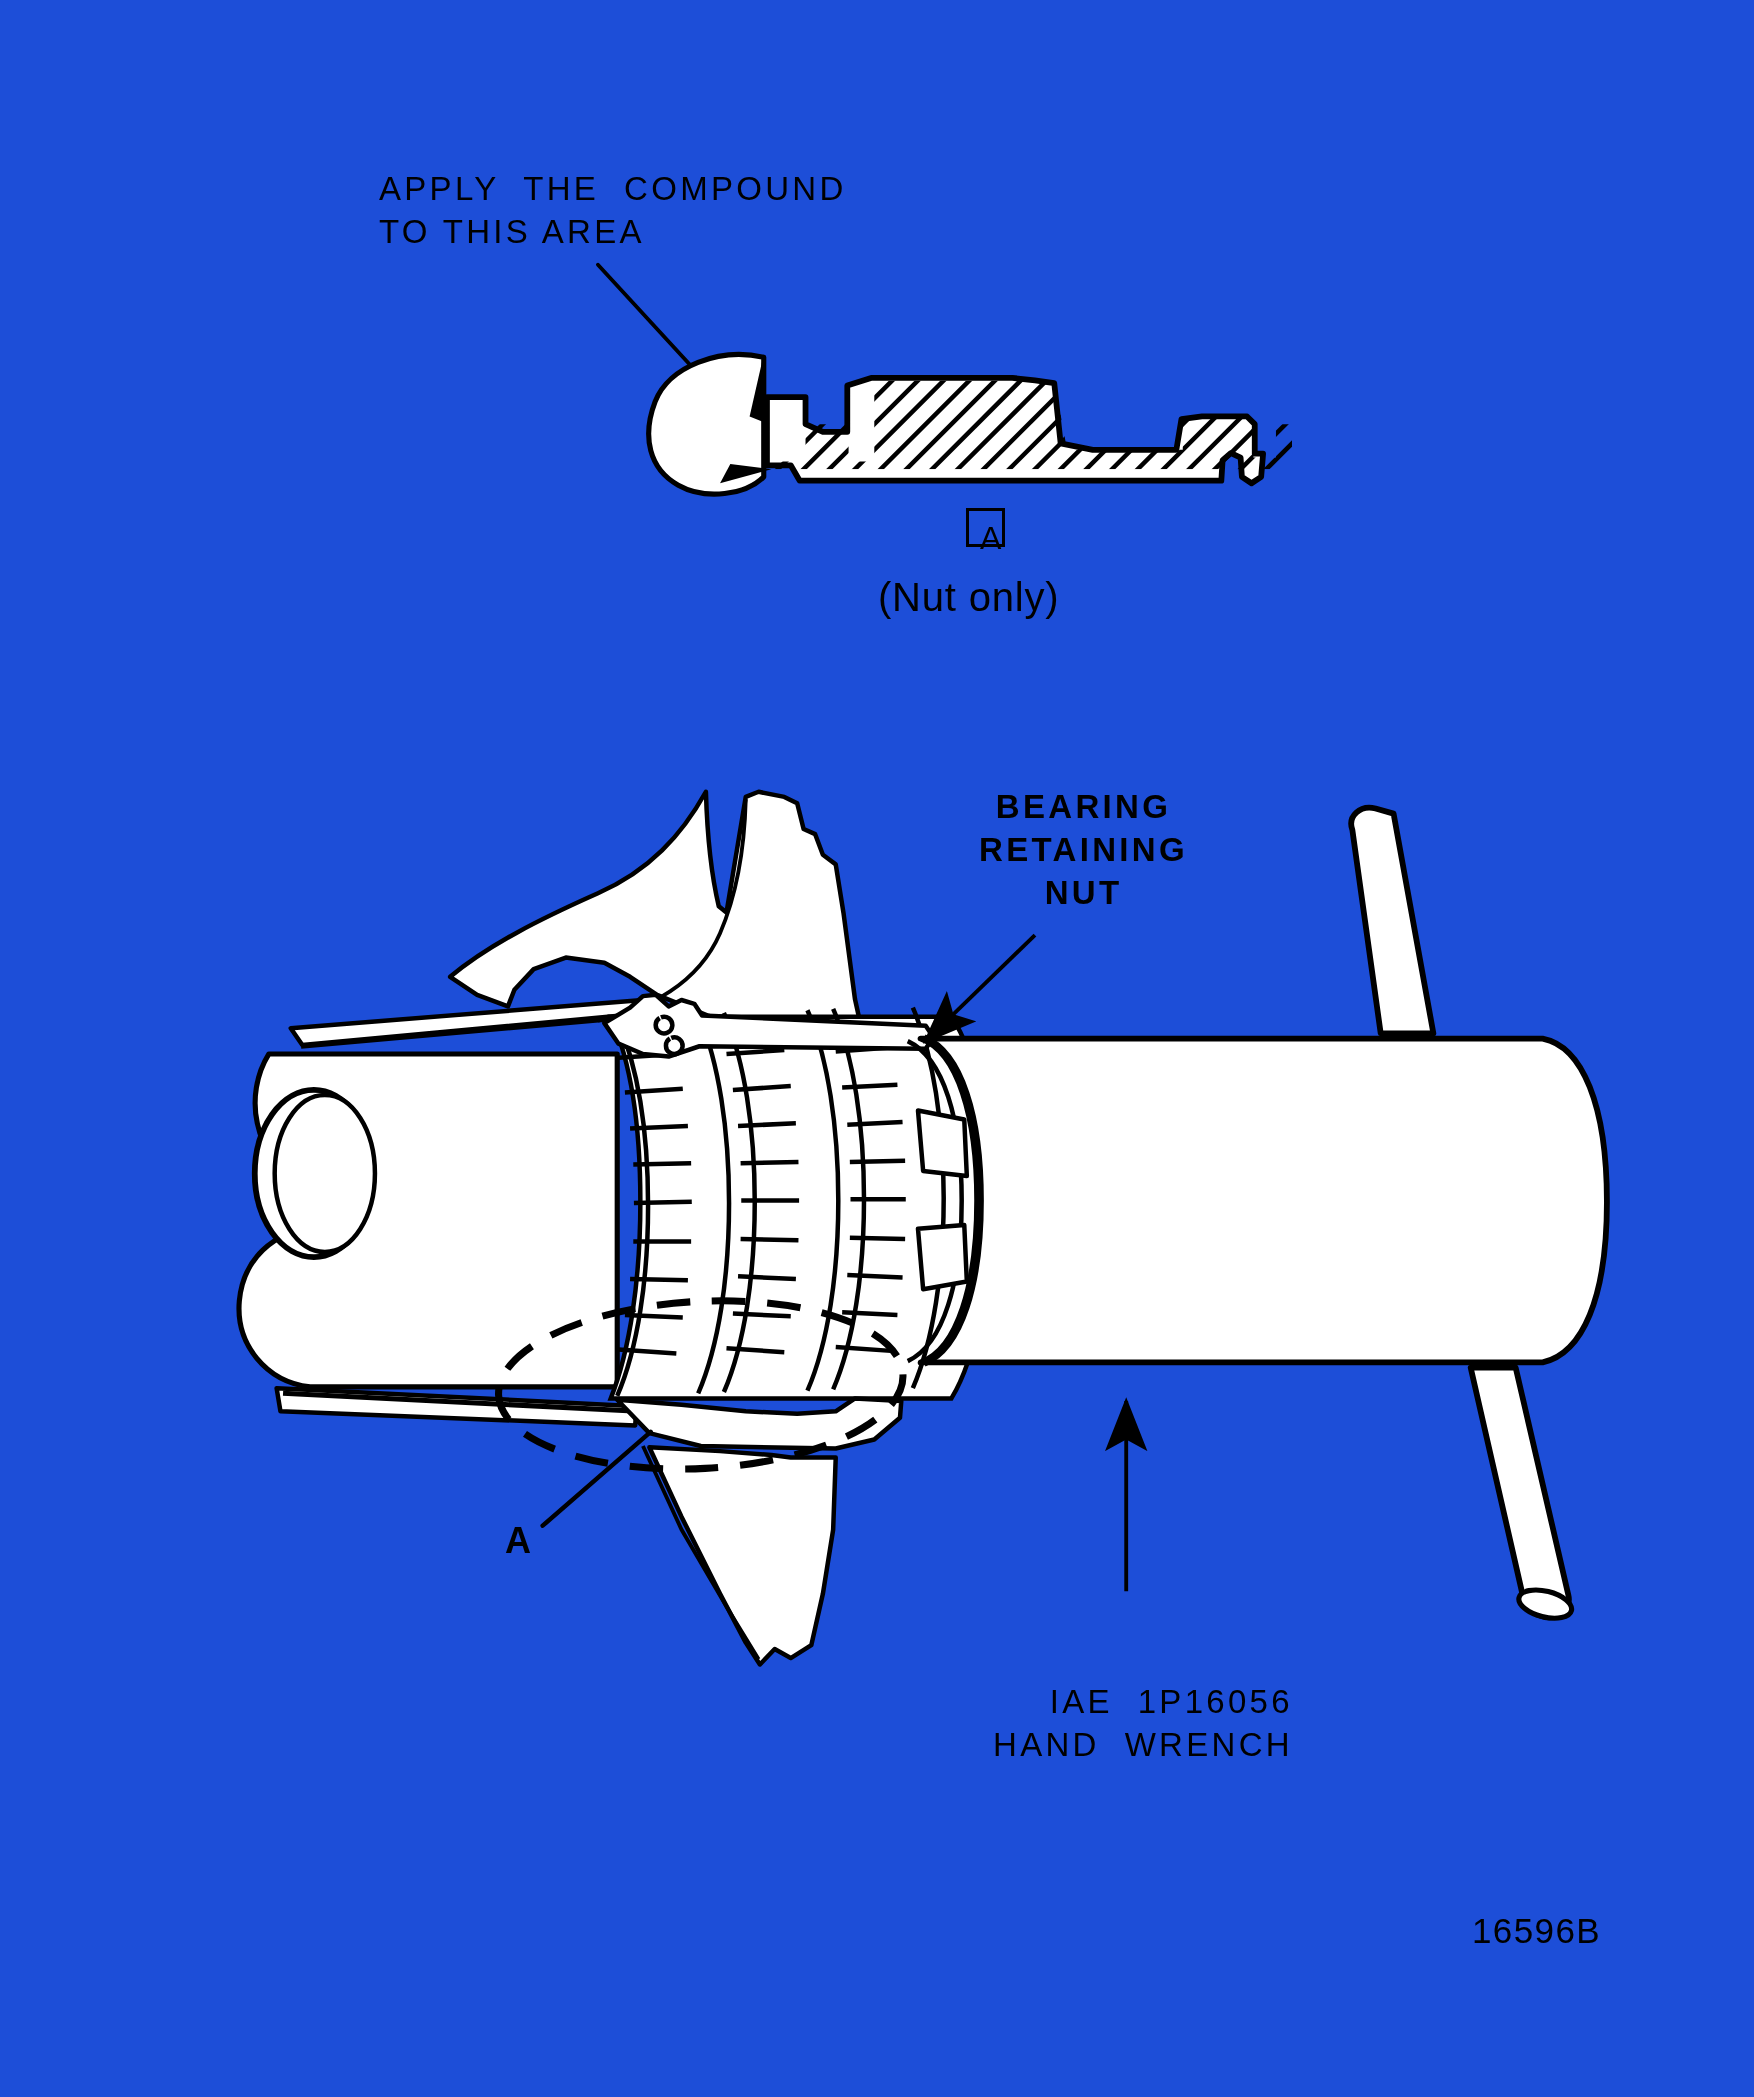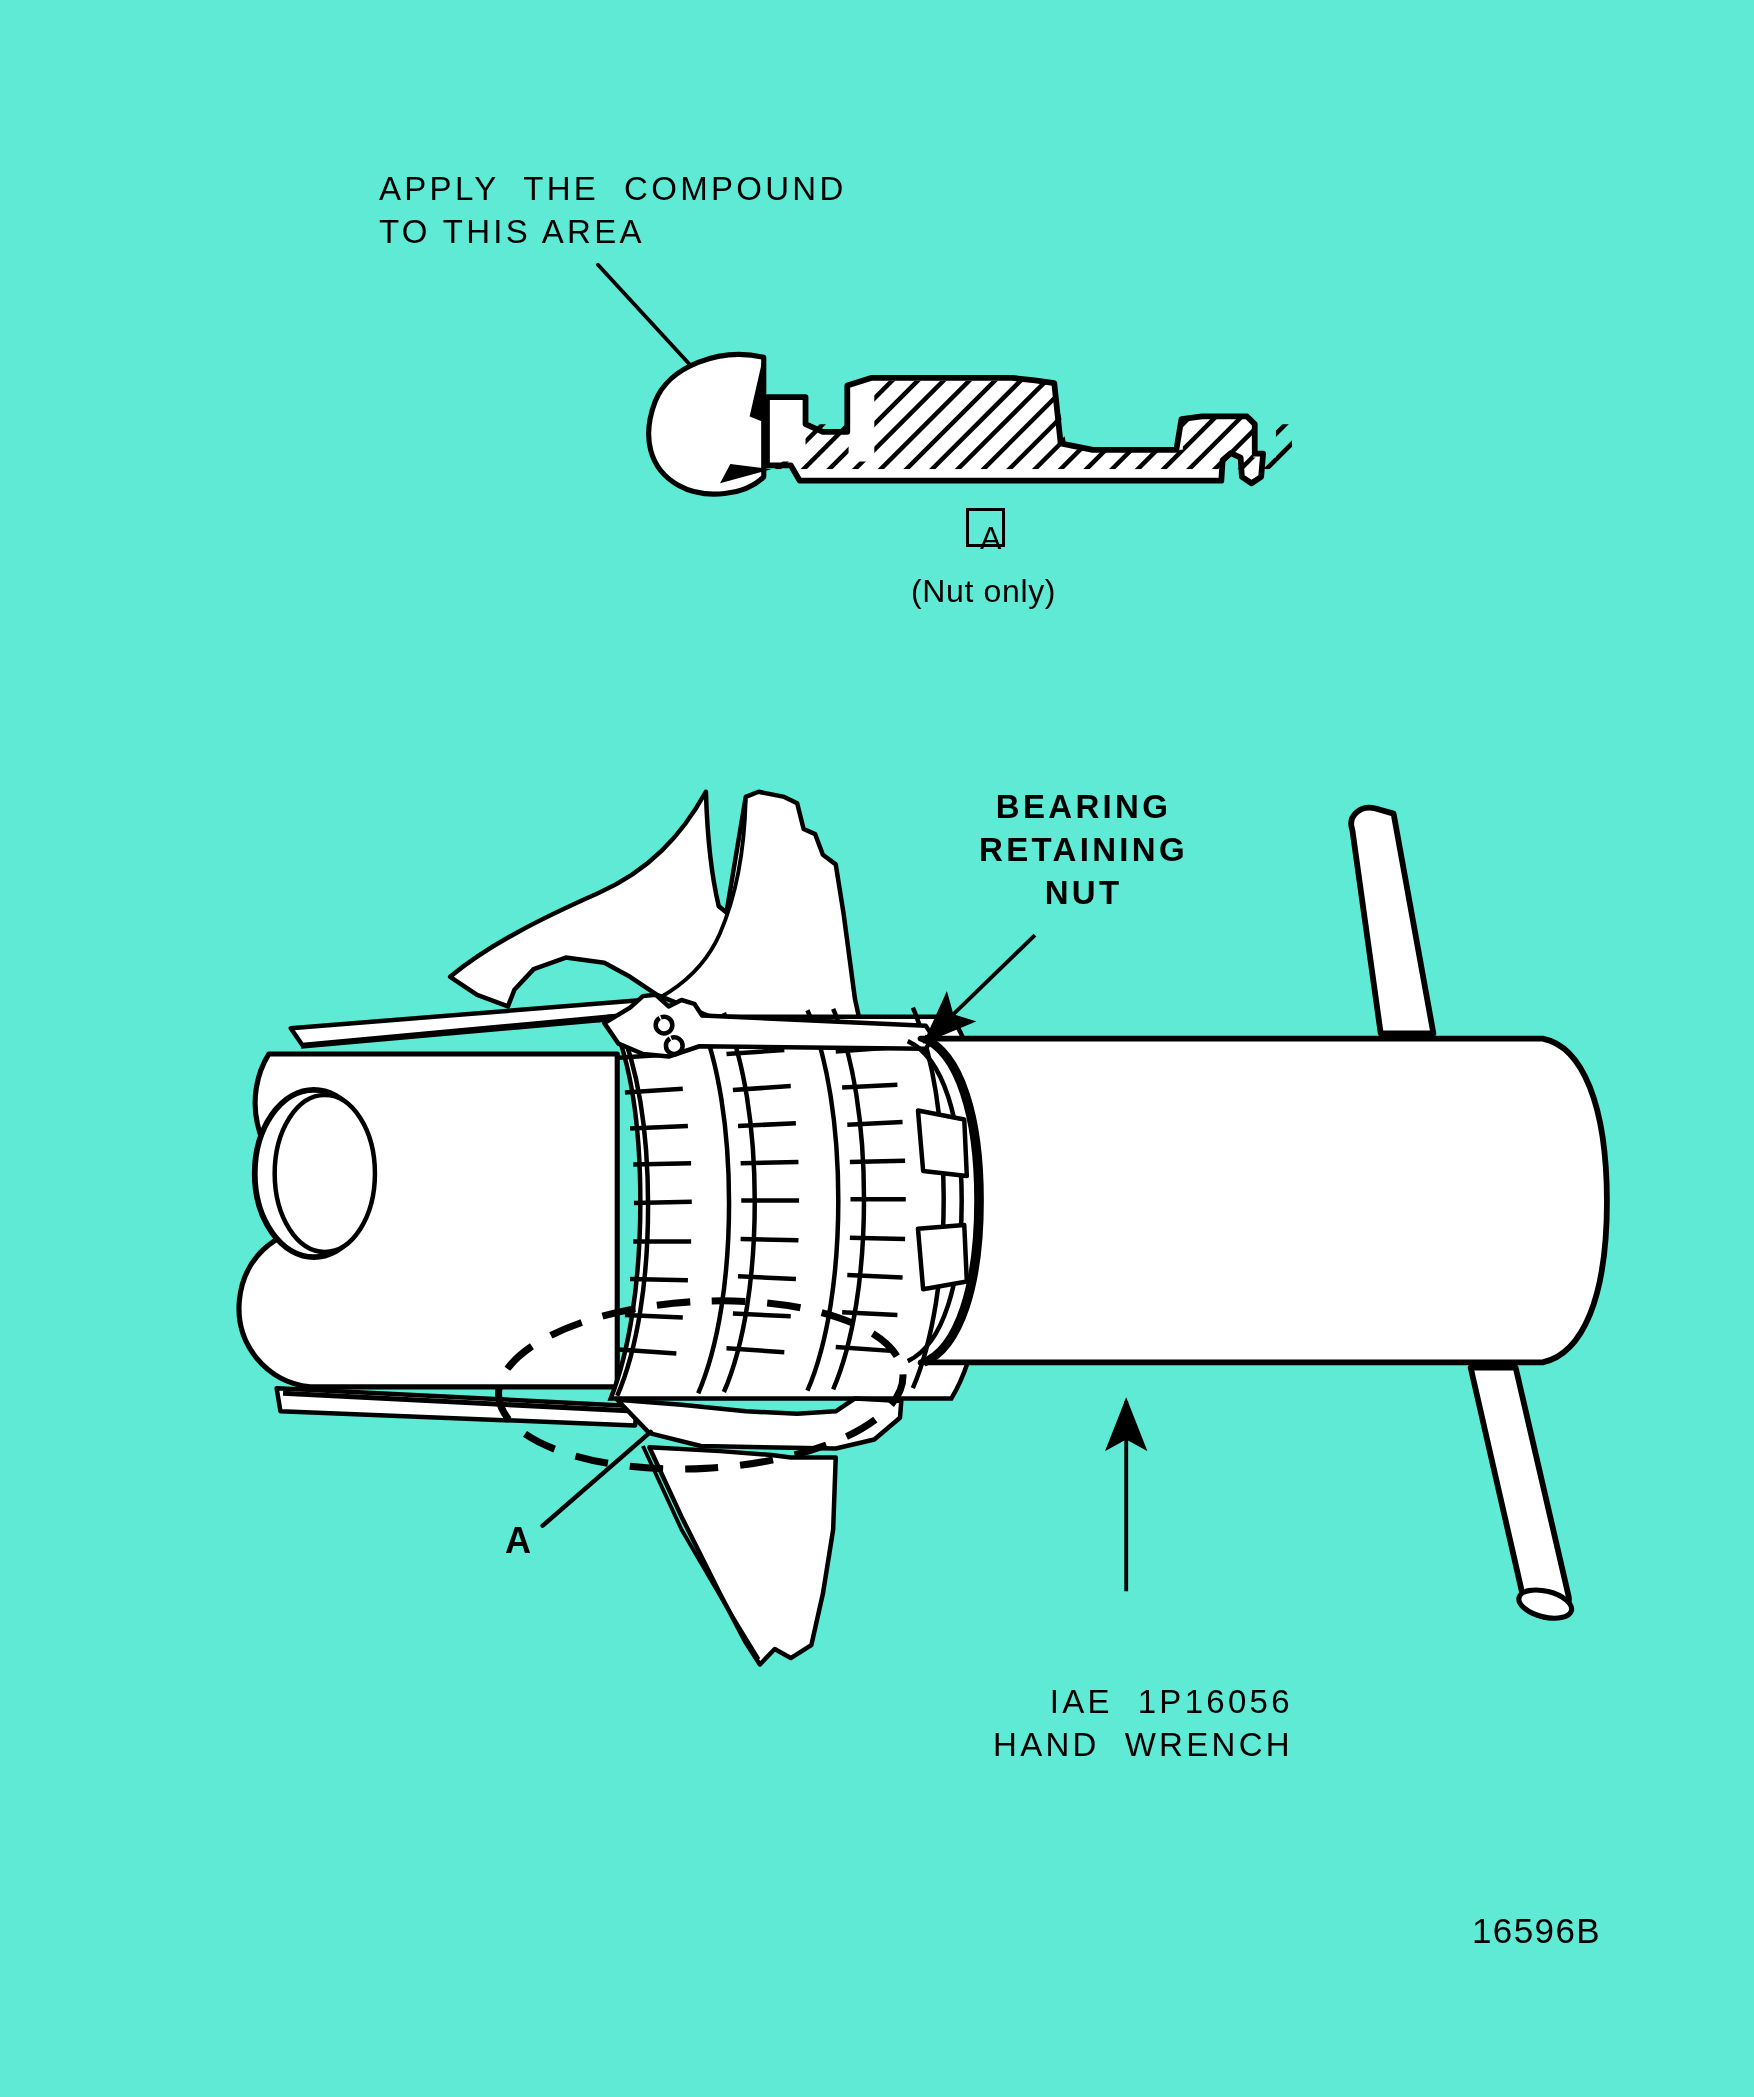--- a/index.html
+++ b/index.html
@@ -9,21 +9,21 @@
     background: #ffffff;
   }
   body {
     font-family: "Liberation Sans", sans-serif;
     color: #000000;
   }
   #sheet {
     position: relative;
     width: 1755px;
     height: 2097px;
-    background: #5eead4;
+    background: #1d4ed8;
     overflow: hidden;
   }
   #artwork {
     position: absolute;
     left: 0;
     top: 0;
     width: 1755px;
     height: 2097px;
   }
   .txt {
@@ -51,23 +51,23 @@
   #detail-key-box {
     position: absolute;
     left: 966px;
     top: 508px;
     width: 39px;
     height: 39px;
     border: 3.2px solid #000;
     box-sizing: border-box;
   }
   #detail-sub {
-    left: 911px;
+    left: 878px;
     top: 571px;
-    font-size: 32px;
+    font-size: 40px;
     letter-spacing: 0.02em;
   }
   #nut-label {
     left: 974px;
     top: 786px;
     text-align: center;
     width: 219px;
     font-weight: bold;
   }
   #wrench-label {

